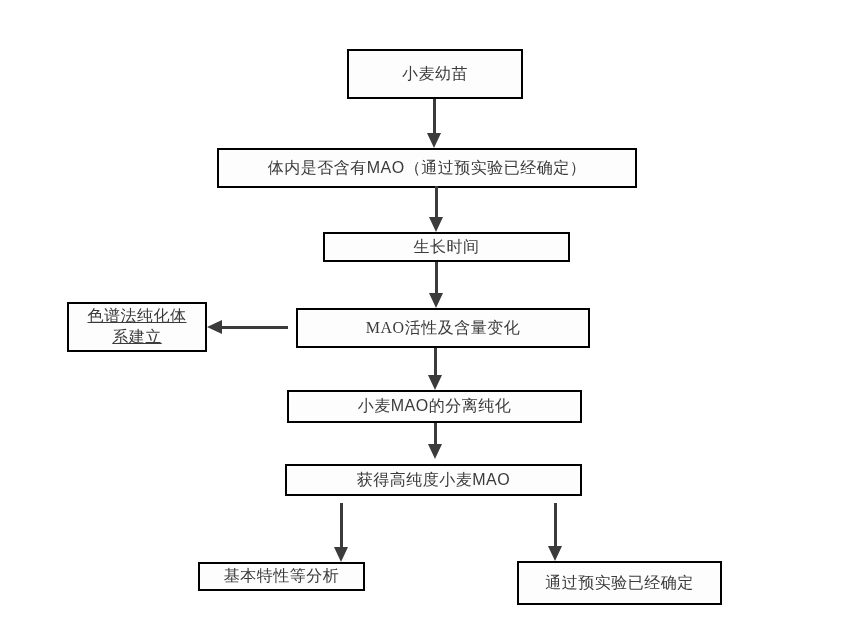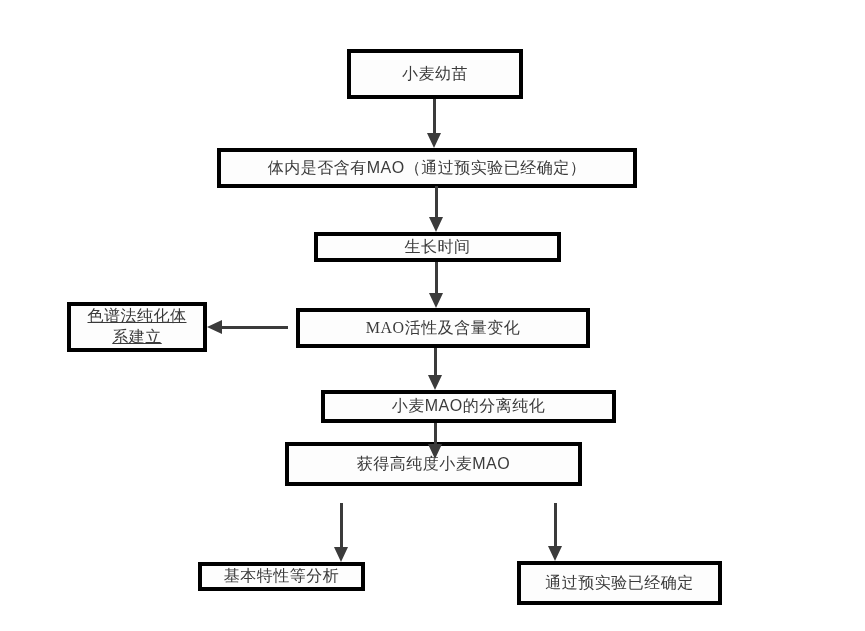--- a/index.html
+++ b/index.html
@@ -11,21 +11,21 @@
     position:relative;
     width:865px;
     height:631px;
     background:#ffffff;
     font-family:"Liberation Sans", sans-serif;
     overflow:hidden;
   }
   .node{
     position:absolute;
     box-sizing:border-box;
-    border:4px solid #000000;
+    border:2px solid #000000;
     background:#fdfdfd;
     color:#3b3b3b;
     display:flex;
     align-items:center;
     justify-content:center;
     text-align:center;
     font-size:16px;
     line-height:1.3;
     white-space:pre-line;
     letter-spacing:0.5px;
@@ -54,26 +54,26 @@
     border-bottom:7px solid transparent;
     border-right:15px solid #3b3b3b;
   }
 </style>
 </head>
 <body>
 
 <div id="canvas">
     <div class="node" style="left: 347px; top: 49px; width: 176px; height: 50px;">小麦幼苗</div>
     <div class="node" style="left: 217px; top: 148px; width: 420px; height: 40px;">体内是否含有MAO（通过预实验已经确定）</div>
-    <div class="node" style="left: 314px; top: 232px; width: 247px; height: 30px;">生长时间</div>
+    <div class="node" style="left: 323px; top: 232px; width: 247px; height: 30px;">生长时间</div>
     <div class="node" style="left: 296px; top: 308px; width: 294px; height: 40px; font-family: Liberation Serif, serif;">MAO活性及含量变化</div>
     <div class="node" style="left: 67px; top: 302px; width: 140px; height: 50px; text-decoration: underline;">色谱法纯化体
 系建立</div>
-    <div class="node" style="left: 287px; top: 390px; width: 295px; height: 33px; margin-left: 34px;">小麦MAO的分离纯化</div>
-    <div class="node" style="left: 285px; top: 442px; width: 297px; height: 44px;">获得高纯度小麦MAO</div>
+    <div class="node" style="left: 287px; top: 390px; width: 295px; height: 33px;">小麦MAO的分离纯化</div>
+    <div class="node" style="left: 285px; top: 464px; width: 297px; height: 32px;">获得高纯度小麦MAO</div>
     <div class="node" style="left: 198px; top: 562px; width: 167px; height: 29px;">基本特性等分析</div>
     <div class="node" style="left: 517px; top: 561px; width: 205px; height: 44px;">通过预实验已经确定</div>
     <div class="vline" style="left: 433px; top: 99px; height: 36px;"></div>
     <div class="head-down" style="left: 427px; top: 133px;"></div>
     <div class="vline" style="left: 435px; top: 186px; height: 33px;"></div>
     <div class="head-down" style="left: 429px; top: 217px;"></div>
     <div class="vline" style="left: 435px; top: 262px; height: 33px;"></div>
     <div class="head-down" style="left: 429px; top: 293px;"></div>
     <div class="hline" style="left: 220px; width: 68px; top: 326px;"></div>
     <div class="head-left" style="left: 207px; top: 320px;"></div>

